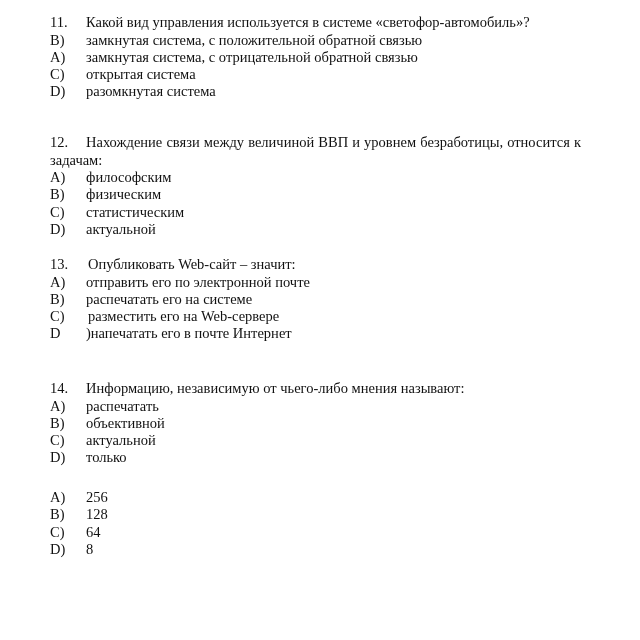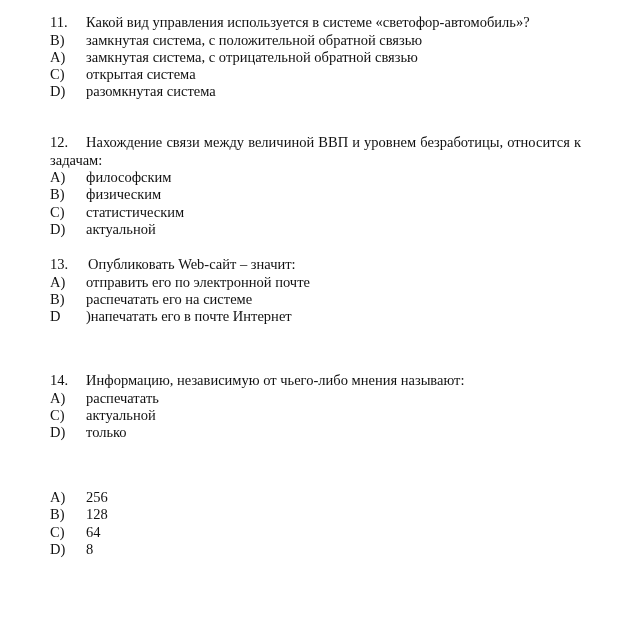--- a/index.html
+++ b/index.html
@@ -40,21 +40,21 @@
     line-height: 17.3px;
     white-space: nowrap;
   }
   .opt .letter {
     display: inline-block;
     width: 36px;
   }
   #q11 { top: 14px; }
   #q12 { top: 134px; }
   #q13 { top: 256px; }
-  #q14 { top: 372px; }
+  #q14 { top: 380px; }
   #q15 { top: 489px; }
   #q13 .qnum { width: 38px; }
   #q13 .opt .letter { width: 36px; }
   #q13 .opt.o2 .letter { width: 38px; }
 </style>
 </head>
 <body>
 
 <div class="q" id="q11">
   <div class="qline">
@@ -76,28 +76,30 @@
   <div class="opt"><span class="letter">C)</span><span>статистическим</span></div>
   <div class="opt"><span class="letter">D)</span><span>актуальной</span></div>
 </div>
 
 <div class="q" id="q13">
   <div class="qline">
     <span class="qnum">13.</span><span>Опубликовать Web-сайт – значит:</span>
   </div>
   <div class="opt"><span class="letter">A)</span><span>отправить его по электронной почте</span></div>
   <div class="opt"><span class="letter">B)</span><span>распечатать его на системе</span></div>
+  <div class="opt o2"><span class="letter">C)</span><span>разместить его на Web-сервере</span></div>
   <div class="opt"><span class="letter">D</span><span>)напечатать его в почте Интернет</span></div>
 </div>
 
 <div class="q" id="q14">
   <div class="qline">
     <span class="qnum">14.</span><span>Информацию, независимую от чьего-либо мнения называют:</span>
   </div>
   <div class="opt"><span class="letter">A)</span><span>распечатать</span></div>
+  <div class="opt"><span class="letter">B)</span><span>объективной</span></div>
   <div class="opt"><span class="letter">C)</span><span>актуальной</span></div>
   <div class="opt"><span class="letter">D)</span><span>только</span></div>
 </div>
 
 <div class="q" id="q15">
   <div class="opt"><span class="letter">A)</span><span>256</span></div>
   <div class="opt"><span class="letter">B)</span><span>128</span></div>
   <div class="opt"><span class="letter">C)</span><span>64</span></div>
   <div class="opt"><span class="letter">D)</span><span>8</span></div>
 </div>

